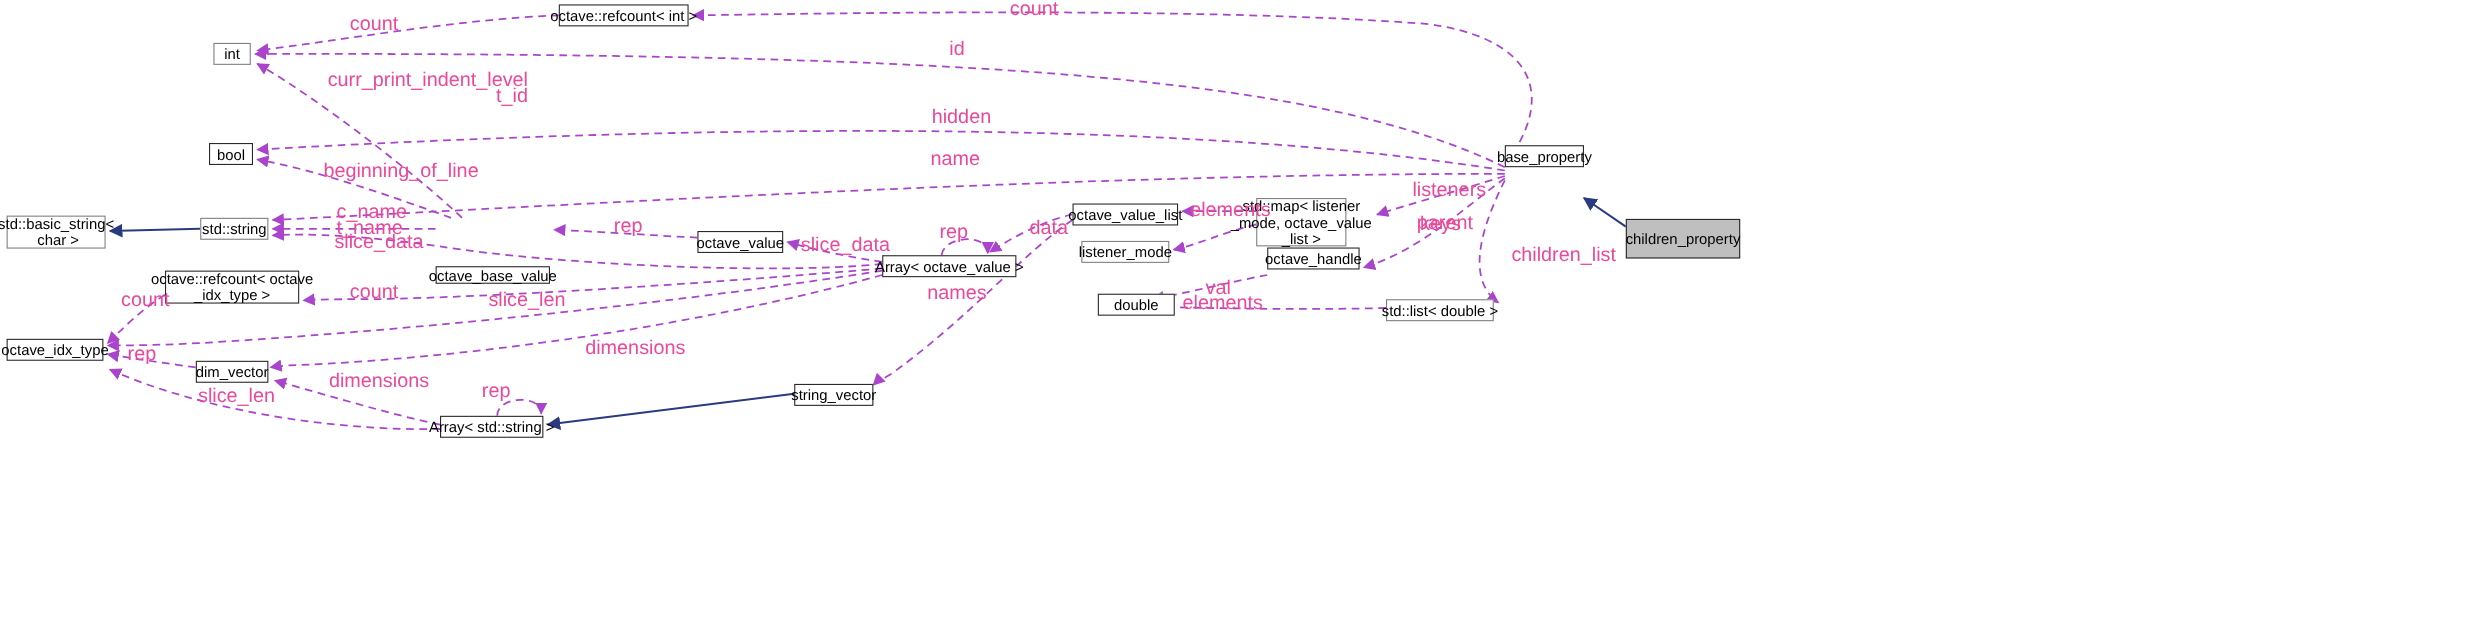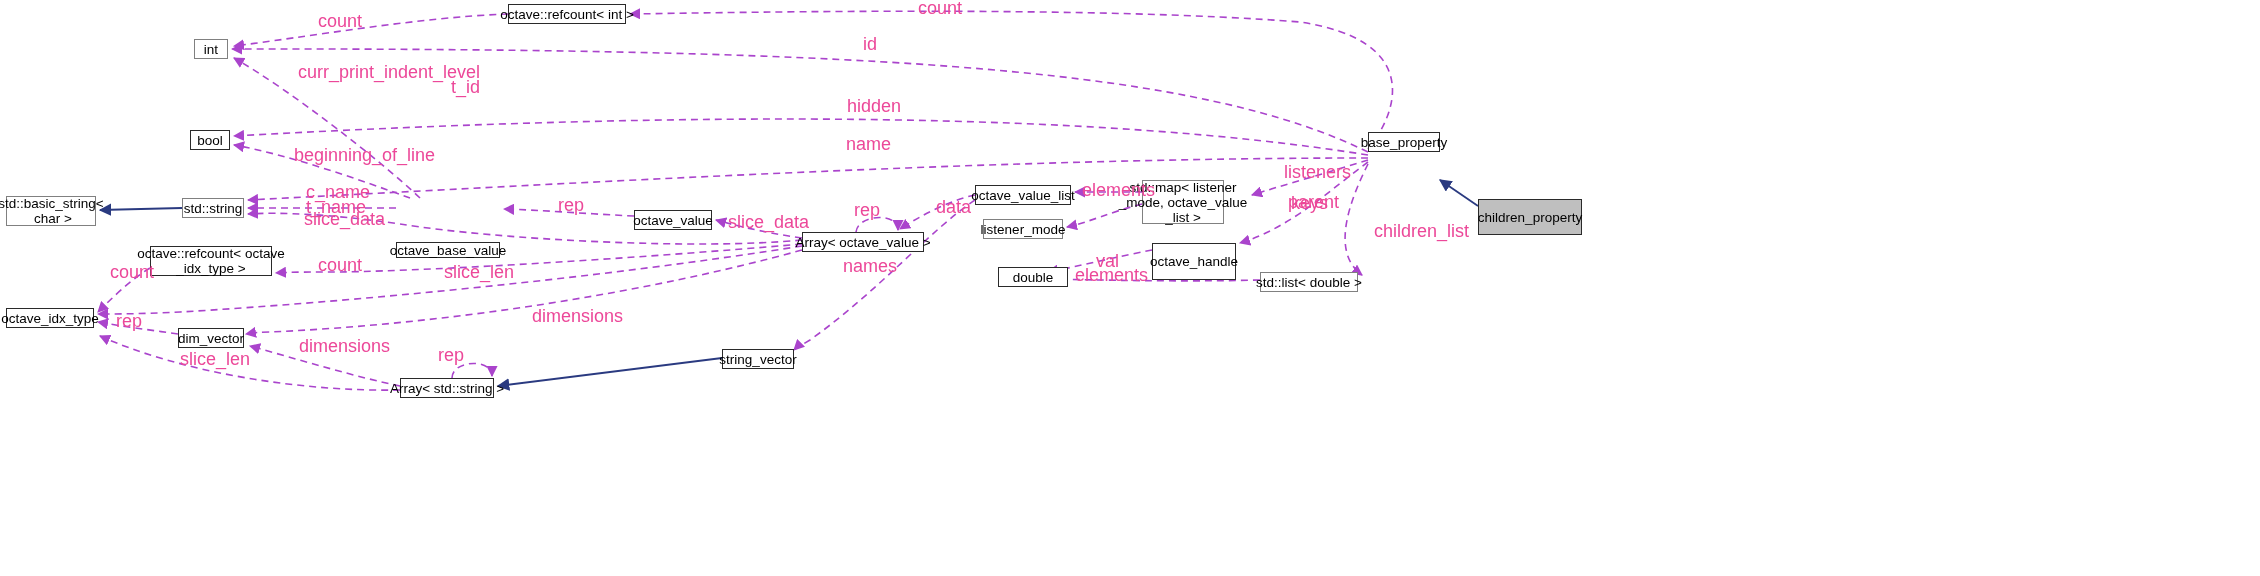--- a/index.html
+++ b/index.html
@@ -114,21 +114,21 @@
  char &gt;</div>
       <div class="node " style="left: 182px; top: 198px; width: 62px; height: 20px;">std::string</div>
       <div class="node solid" style="left: 396px; top: 198px; width: 104px; height: 16px; margin-top: 44px;">octave_base_value</div>
       <div class="node solid" style="left: 634px; top: 210px; width: 78px; height: 20px;">octave_value</div>
       <div class="node solid" style="left: 802px; top: 232px; width: 122px; height: 20px;">Array&lt; octave_value &gt;</div>
       <div class="node solid" style="left: 975px; top: 185px; width: 96px; height: 20px;">octave_value_list</div>
       <div class="node " style="left: 1142px; top: 180px; width: 82px; height: 44px;">std::map&lt; listener
 _mode, octave_value
 _list &gt;</div>
       <div class="node " style="left: 983px; top: 219px; width: 80px; height: 20px;">listener_mode</div>
-      <div class="node solid" style="left: 1152px; top: 243px; width: 84px; height: 37px;">octave_handle</div>
+      <div class="node solid" style="left: 1152px; top: 225px; width: 84px; height: 20px;">octave_handle</div>
       <div class="node solid" style="left: 998px; top: 267px; width: 70px; height: 20px;">double</div>
       <div class="node " style="left: 1260px; top: 272px; width: 98px; height: 20px;">std::list&lt; double &gt;</div>
       <div class="node solid" style="left: 150px; top: 246px; width: 122px; height: 30px;">octave::refcount&lt; octave
 _idx_type &gt;</div>
       <div class="node solid" style="left: 6px; top: 308px; width: 88px; height: 20px;">octave_idx_type</div>
       <div class="node solid" style="left: 178px; top: 328px; width: 66px; height: 20px;">dim_vector</div>
       <div class="node solid" style="left: 722px; top: 349px; width: 72px; height: 20px;">string_vector</div>
       <div class="node solid" style="left: 400px; top: 378px; width: 94px; height: 20px;">Array&lt; std::string &gt;</div>
     </div>
   <div id="label-layer">

